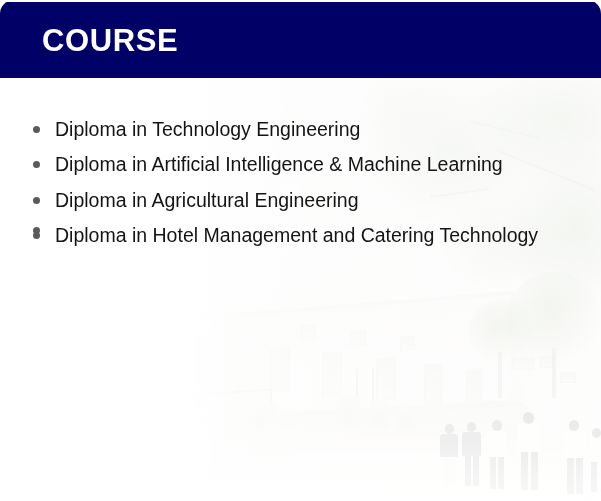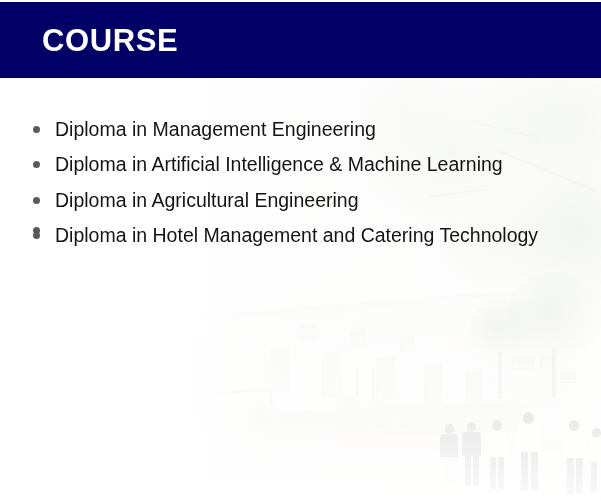--- a/index.html
+++ b/index.html
@@ -10,20 +10,21 @@
   body {
     font-family: "Liberation Sans", sans-serif;
   }
 
   #slide {
     position: relative;
     width: 601px;
     height: 501px;
     overflow: hidden;
     background: #ffffff;
+    border-radius: 14px;
   }
 
   
   #photo-layer {
     position: absolute;
     inset: 0;
     overflow: hidden;
     pointer-events: none;
   }
   #photo {
@@ -382,21 +383,21 @@
     <div id="photo-bottom-wipe"></div>
   </div>
 
   <div id="header-bar">
     <div id="header-title">COURSE</div>
   </div>
 
   <ul id="course-list">
     <li class="course-item gap-0">
       <span class="bullet"></span>
-      <span class="label">Diploma in Management Engineering</span>
+      <span class="label">Diploma in Technology Engineering</span>
     </li>
     <li class="course-item gap-c">
       <span class="bullet"></span>
       <span class="label">Diploma in Artificial Intelligence &amp; Machine Learning</span>
     </li>
     <li class="course-item gap-b">
       <span class="bullet"></span>
       <span class="label">Diploma in Agricultural Engineering</span>
     </li>
     <li class="course-item gap-d">

